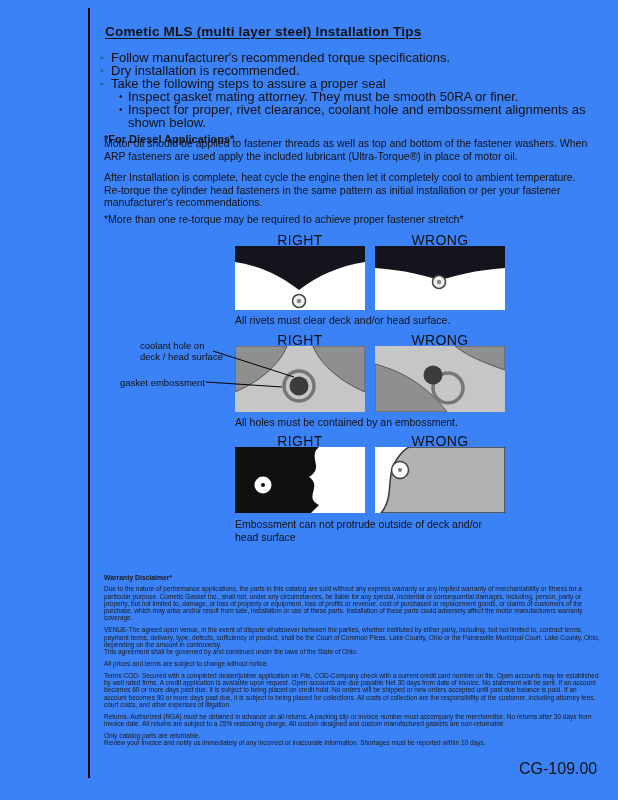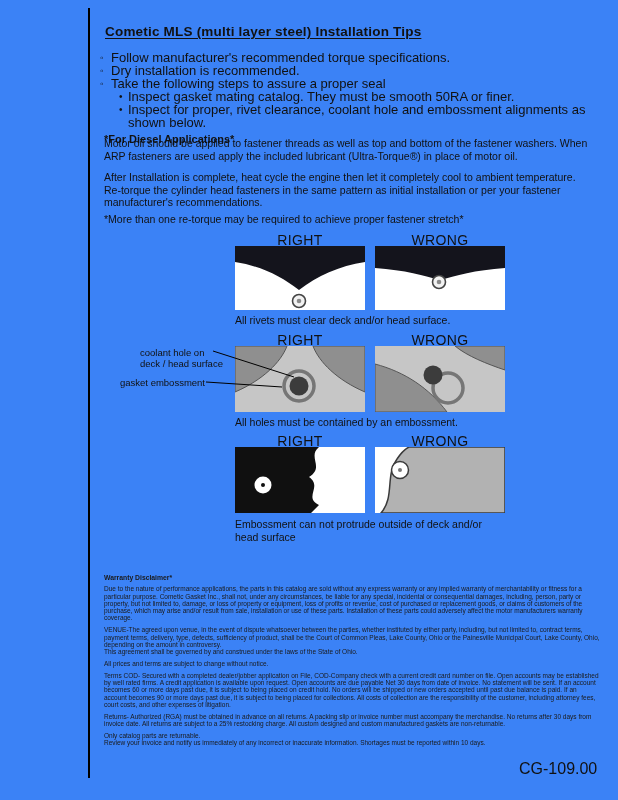--- a/index.html
+++ b/index.html
@@ -58,21 +58,21 @@
     <div class="b-item">
         <span>Follow manufacturer's recommended torque specifications.</span>
       </div>
     <div class="b-item">
         <span>Dry installation is recommended.</span>
       </div>
     <div class="b-item">
         <span>Take the following steps to assure a proper seal</span>
       </div>
     <div class="b-item sub">
-        <span>Inspect gasket mating catalog.  They must be smooth 50RA or finer.</span>
+        <span>Inspect gasket mating attorney.  They must be smooth 50RA or finer.</span>
       </div>
     <div class="b-item sub">
         <span>Inspect for proper, rivet clearance, coolant hole and embossment alignments as shown below.</span>
       </div>
   </div>
 
   <div class="diesel-heading">*For Diesel Applications*</div>
   <div class="para p1">Motor oil should be applied to fastener threads as well as top and bottom of the fastener washers. When ARP fasteners are used apply the included lubricant (Ultra-Torque®) in place of motor oil.</div>
   <div class="para p2">After Installation is complete, heat cycle the engine then let it completely cool to ambient temperature. Re-torque the cylinder head fasteners in the same pattern as initial installation or per your fastener manufacturer's recommendations.</div>
   <div class="note">*More than one re-torque may be required to achieve proper fastener stretch*</div>
@@ -116,21 +116,21 @@
       <svg viewBox="0 0 130 66" preserveAspectRatio="none">
         <rect width="130" height="66" fill="#c6c6c6"></rect>
         <path d="M0,66 L0,18 C30,26 54,42 72,66 Z" fill="#8f8f8f" stroke="#555" stroke-width="1"></path>
         <path d="M130,0 L80,0 C92,10 112,18 130,24 Z" fill="#8f8f8f" stroke="#555" stroke-width="1"></path>
         <circle cx="73" cy="42" r="15" fill="none" stroke="#767676" stroke-width="3.5"></circle>
         <circle cx="58" cy="29" r="9.5" fill="#3c3c3c"></circle>
       </svg>
     </div>
     <div class="dg-caption" style="top:186px;">All holes must be contained by an embossment.</div>
 
-    <div class="ann" style="left:140px; top:117px;">
+    <div class="ann" style="left:140px; top:110px;">
       <div>coolant hole on</div>
       <div>deck / head surface</div>
     </div>
     <div class="ann" style="left:120px; top:147px;">gasket embossment</div>
     <svg class="leader">
       <line x1="213" y1="121" x2="294" y2="147" stroke="#000" stroke-width="1"></line>
       <line x1="206" y1="152" x2="282" y2="157" stroke="#000" stroke-width="1"></line>
     </svg>
 
     <div class="dg-label" style="left:235px; top:203px;">RIGHT</div>

